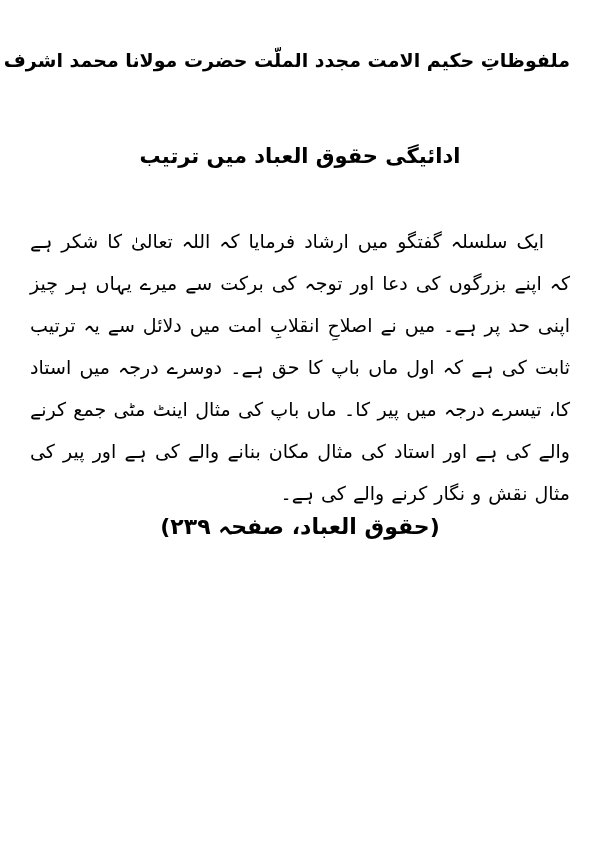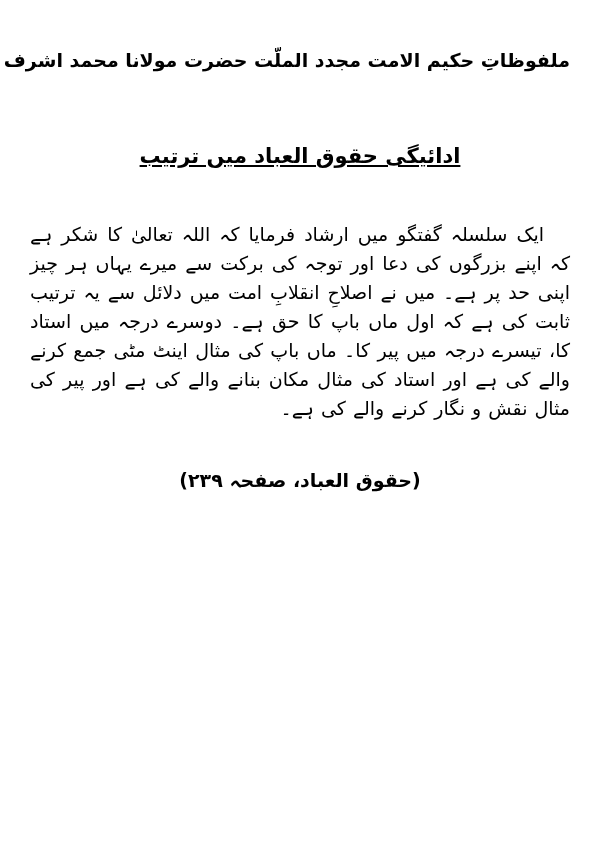--- a/index.html
+++ b/index.html
@@ -35,37 +35,35 @@
     font-weight: bold;
     font-size: 19px;
     margin-top: 30px;
   }
 
   .section-heading {
     text-align: center;
     font-weight: bold;
     font-size: 21px;
     margin-top: 66px;
-    text-decoration: underline;
   }
 
   .body-paragraph {
     margin-top: 52px;
     font-size: 19px;
-    line-height: 29px;
+    line-height: 42px;
     text-align: justify;
     text-indent: 26px;
     word-spacing: 1px;
   }
 
   .citation {
     text-align: center;
     font-weight: bold;
-    font-size: 19px;
-    margin-top: 46px;
+    font-size: 22px;
   }
 </style>
 </head>
 <body>
 
 <div class="page">
 
   <div class="doc-title">ملفوظاتِ حکیم الامت مجدد الملّت حضرت مولانا محمد اشرف علی تھانوی</div>
 
 

